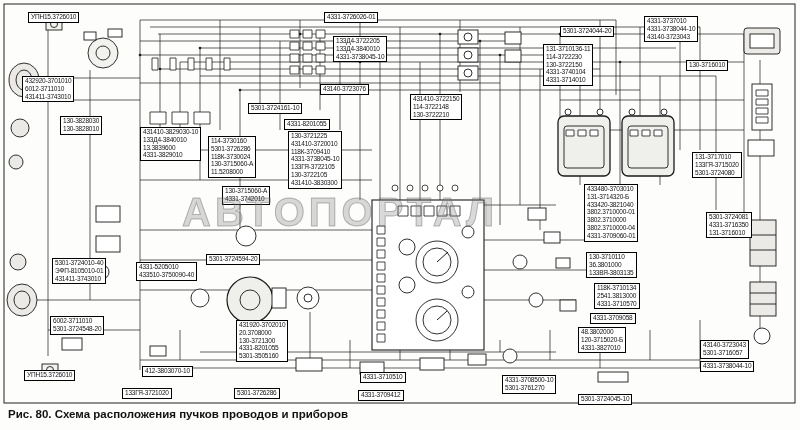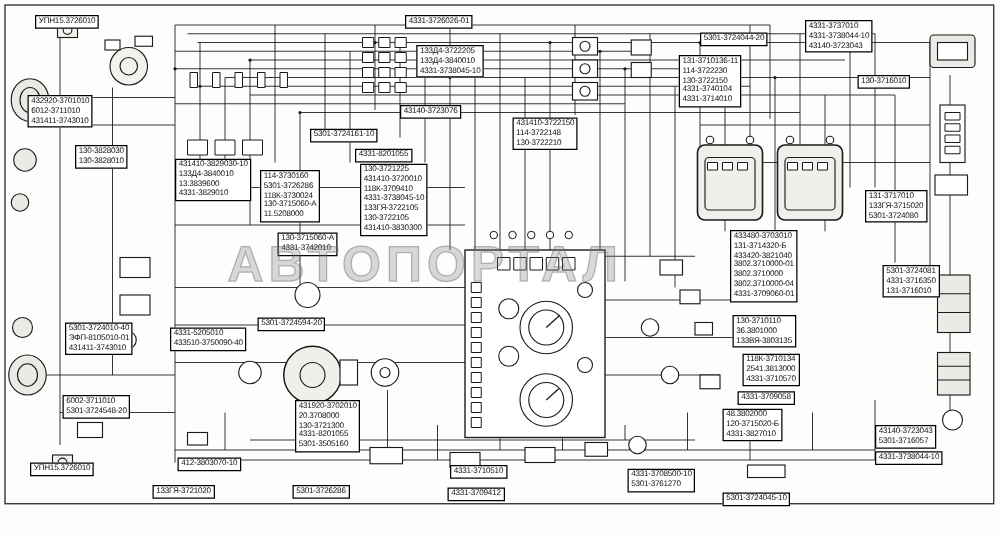--- a/index.html
+++ b/index.html
@@ -373,14 +373,15 @@
         <div>4331-5205010</div>
         <div>433510-3750090-40</div>
       </div>
       <div class="label" style="left: 206px; top: 254px;">
         <div>5301-3724594-20</div>
       </div>
     </div>
 
   <div id="watermark">АВТОПОРТАЛ</div>
 
+  <div id="caption">Рис. 80. Схема расположения пучков проводов и приборов</div>
 
 </div>
 
 </body></html>

